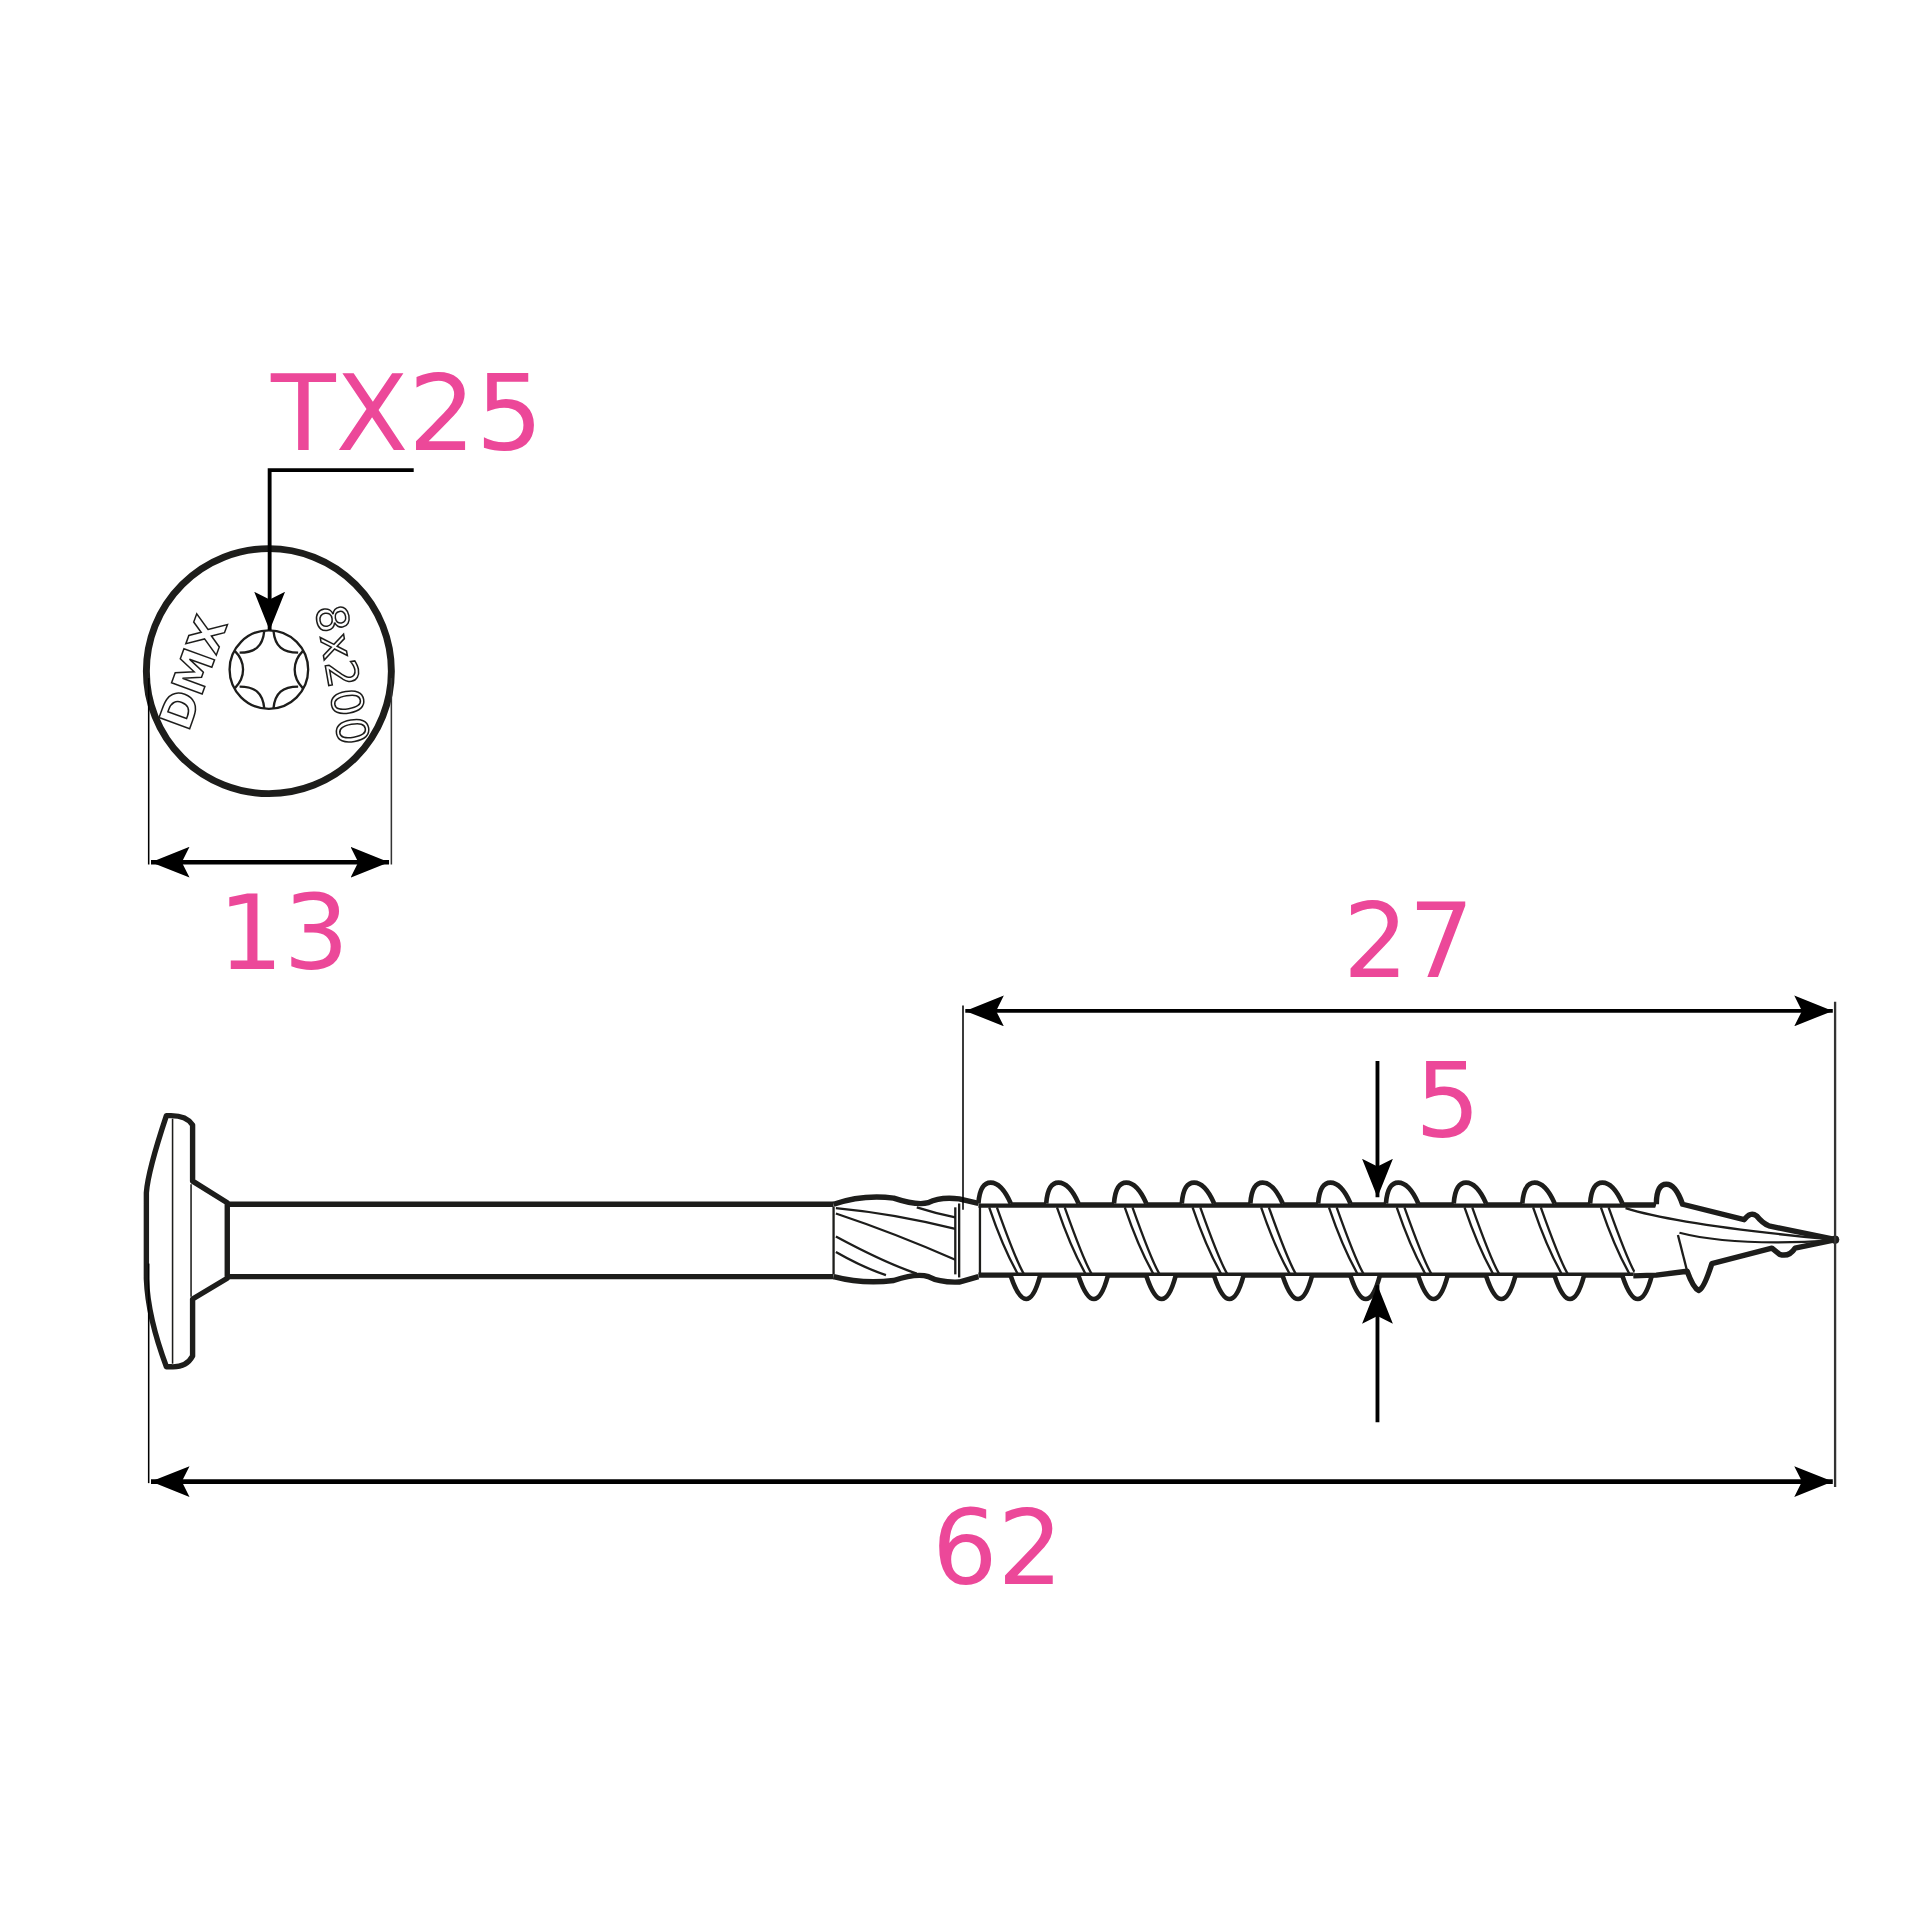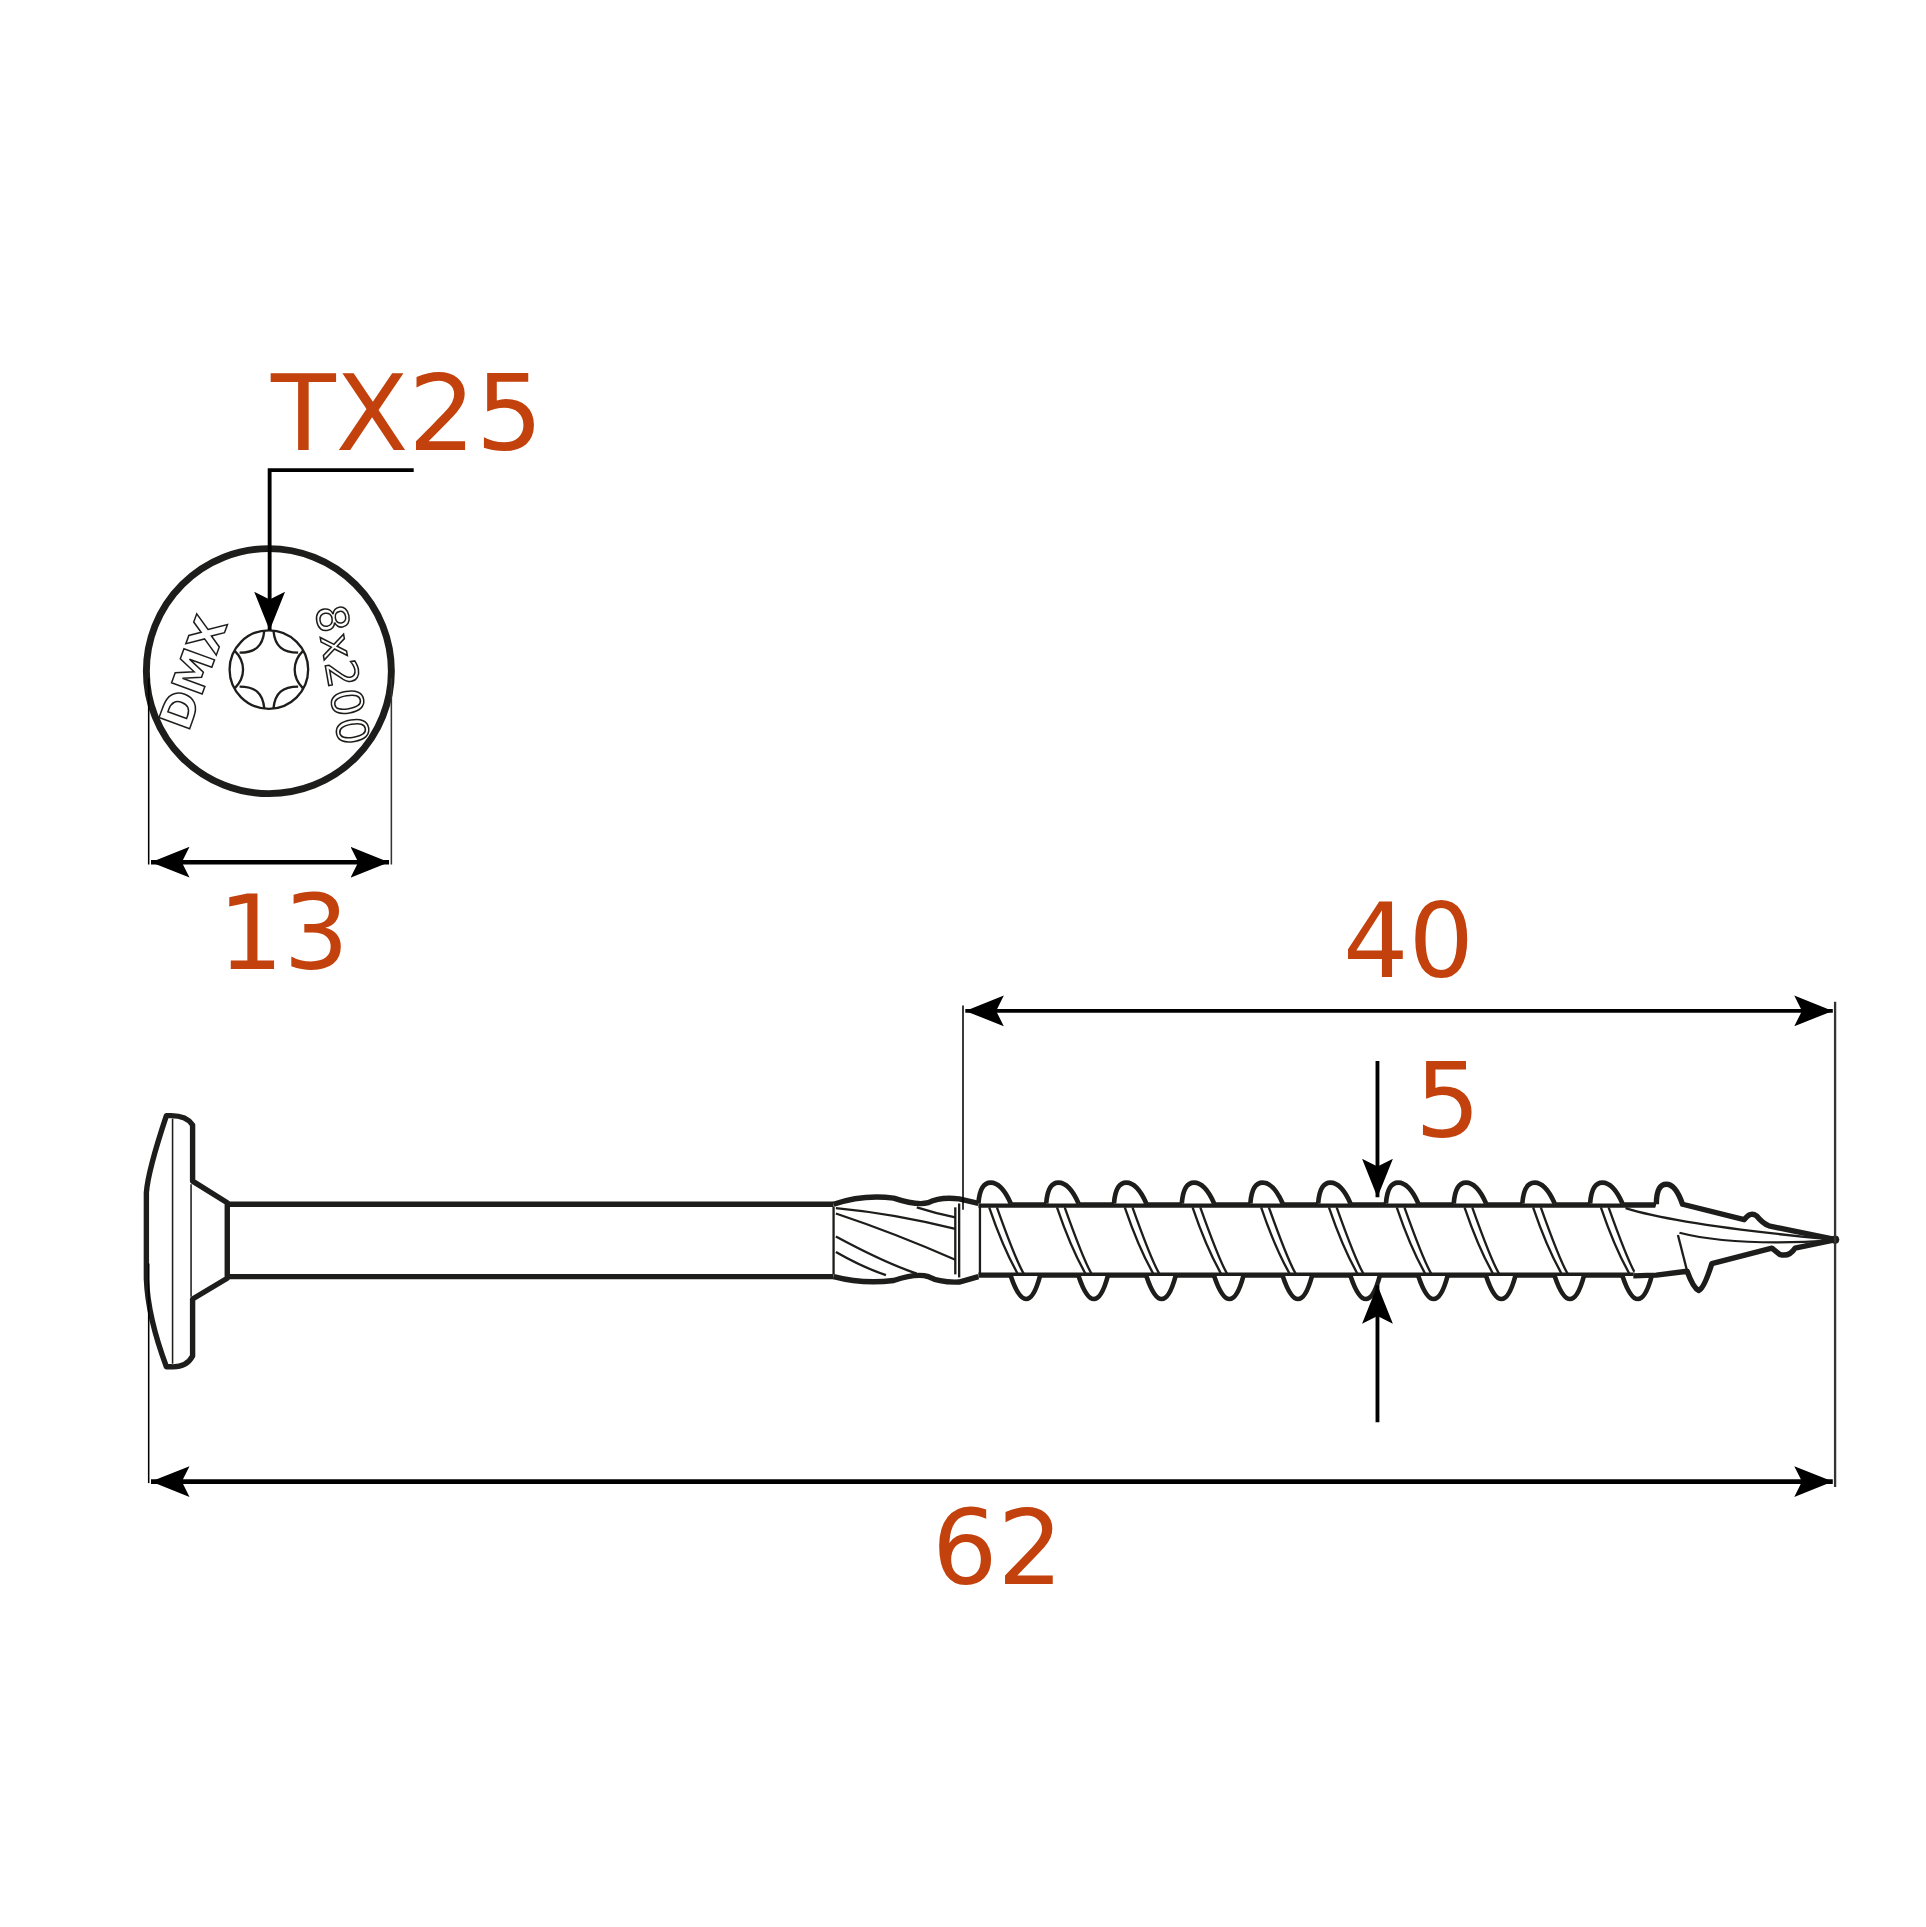--- a/index.html
+++ b/index.html
@@ -2,21 +2,21 @@
 <html style="font-size:12.3px"><head>
   <meta charset="utf-8">
   <style>
     html, body { margin: 0; padding: 0; background: #ffffff; }
     body { width: 1926px; height: 1927px; overflow: hidden; }
     #stage { position: relative; width: 1926px; height: 1927px; }
     svg { position: absolute; left: 0; top: 0; }
     .lbl {
       position: absolute;
       font-family: "DejaVu Sans", "Liberation Sans", sans-serif;
-      color: #c2410c;
+      color: #ec4899;
       line-height: 1;
       white-space: nowrap;
     }
     .dim { font-size: 103px; }
     .callout { font-size: 106px; }
   </style>
 </head>
 <body>
 
 <div id="stage">
@@ -166,19 +166,19 @@
 
       <line x1="1788" y1="1377" x2="1788" y2="1554" stroke="#000" stroke-width="5" marker-end="url(#arrBig)"></line>
       <line x1="1788" y1="1846" x2="1788" y2="1668" stroke="#000" stroke-width="5" marker-end="url(#arrBig)"></line>
     </g>
   </svg>
 
   <div class="lbl callout" style="left:271px; top:361px;">TX25</div>
 
   <div class="lbl dim" style="left:218px; top:882px;">13</div>
 
-  <div class="lbl dim" style="left:1343px; top:890px;">40</div>
+  <div class="lbl dim" style="left:1343px; top:890px;">27</div>
 
   <div class="lbl dim" style="left:1415px; top:1050px;">5</div>
 
   <div class="lbl dim" style="left:932px; top:1497px;">62</div>
 </div>
 
 
 </body></html>

